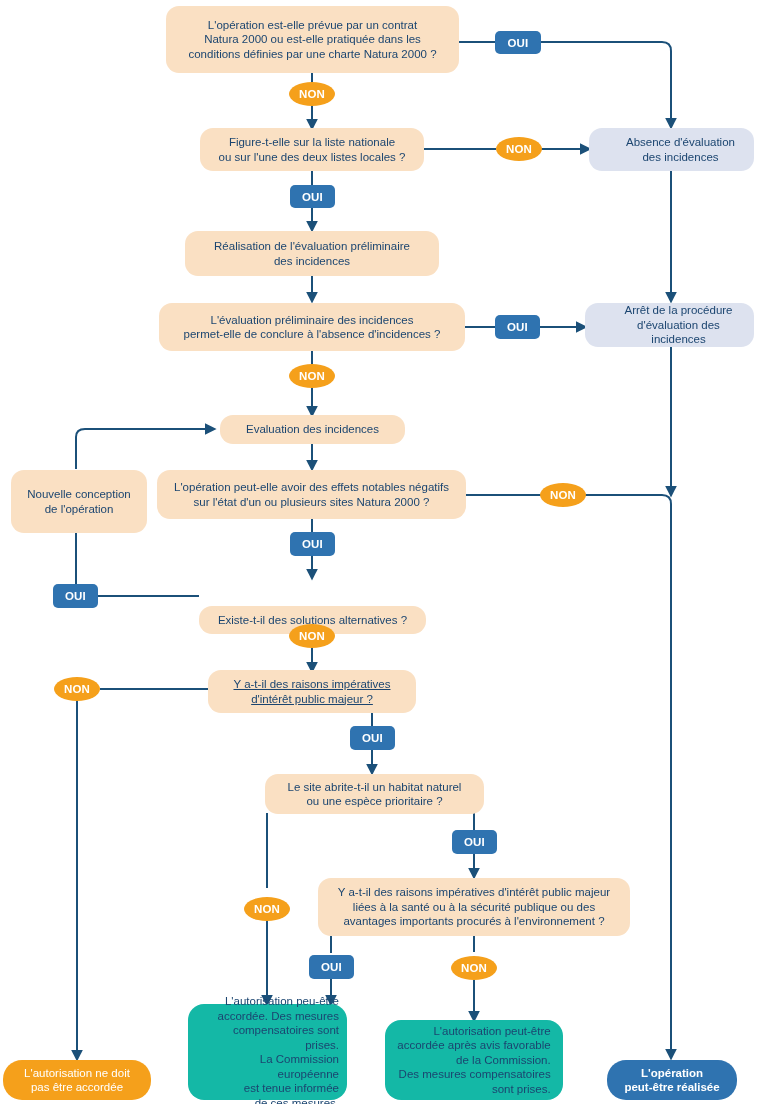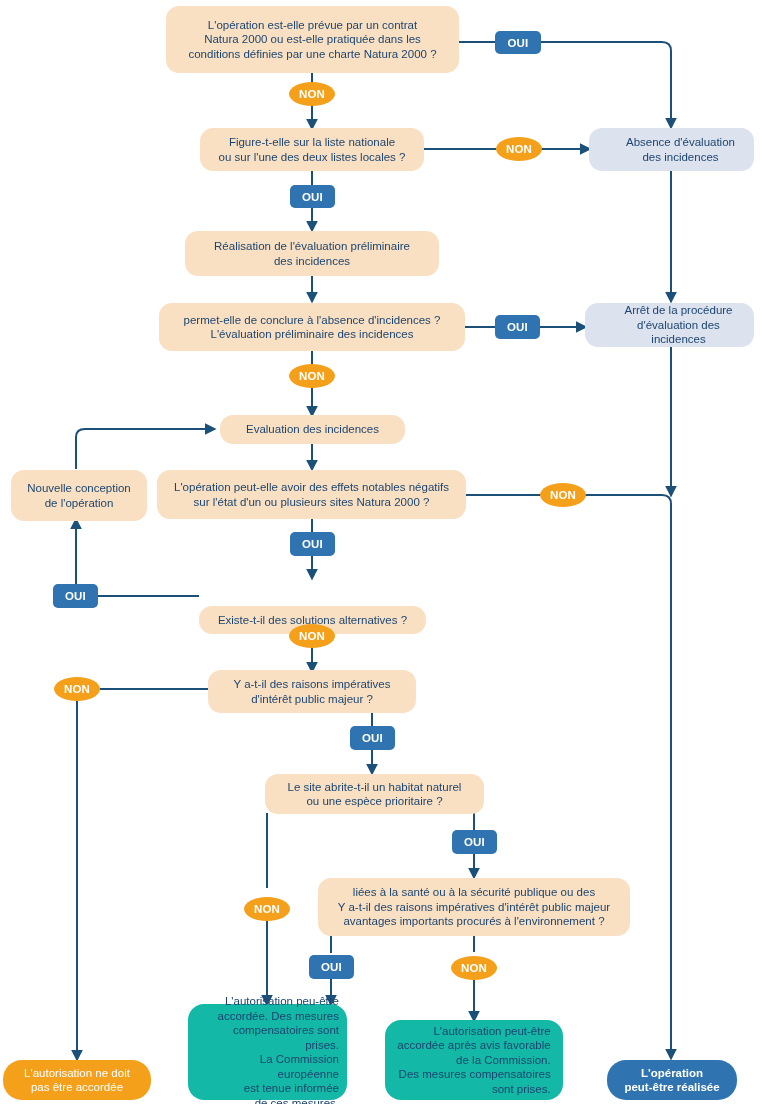--- a/index.html
+++ b/index.html
@@ -181,43 +181,43 @@
 
   <div class="node peach" style="left:185px; top:231px; width:254px; height:45px;">
     <span>
       <span class="nl">Réalisation de l'évaluation préliminaire</span>
       <span class="nl">des incidences</span>
     </span>
   </div>
 
   <div class="node peach" style="left:159px; top:303px; width:306px; height:48px;">
     <span>
+      <span class="nl">L'évaluation préliminaire des incidences</span>
       <span class="nl">permet-elle de conclure à l'absence d'incidences ?</span>
-      <span class="nl">L'évaluation préliminaire des incidences</span>
     </span>
   </div>
 
   <div class="badge oui" style="left:495px; top:315px; width:45px; height:24px;">OUI</div>
 
   <div class="node greyblue" style="left:585px; top:303px; width:169px; height:44px;">
     <span>
       <span class="nl">Arrêt de la procédure</span>
       <span class="nl">d'évaluation des incidences</span>
     </span>
   </div>
 
   <div class="badge non" style="left:289px; top:364px; width:46px; height:24px;">NON</div>
 
   <div class="node peach" style="left:220px; top:415px; width:185px; height:29px;">
     <span>
       <span class="nl">Evaluation des incidences</span>
     </span>
   </div>
 
-  <div class="node peach" style="left:11px; top:470px; width:136px; height:51px;">
+  <div class="node peach" style="left:11px; top:470px; width:136px; height:63px;">
     <span>
       <span class="nl">Nouvelle conception</span>
       <span class="nl">de l'opération</span>
     </span>
   </div>
 
   <div class="node peach" style="left:157px; top:470px; width:309px; height:49px;">
     <span>
       <span class="nl">L'opération peut-elle avoir des effets notables négatifs</span>
       <span class="nl">sur l'état d'un ou plusieurs sites Natura 2000 ?</span>
@@ -233,21 +233,21 @@
   <div class="node peach" style="left:199px; top:582px; width:227px; height:28px;margin-top:24px;">
     <span>
       <span class="nl">Existe-t-il des solutions alternatives ?</span>
     </span>
   </div>
 
   <div class="badge non" style="left:289px; top:624px; width:46px; height:24px;">NON</div>
 
   <div class="badge non" style="left:54px; top:677px; width:46px; height:24px;">NON</div>
 
-  <div class="node peach" style="left:208px; top:670px; width:208px; height:43px;">
+  <div class="node peach" style="left:208px; top:670px; width:208px; height:43px;text-decoration:underline;">
     <span>
       <span class="nl">Y a-t-il des raisons impératives</span>
       <span class="nl">d'intérêt public majeur ?</span>
     </span>
   </div>
 
   <div class="badge oui" style="left:350px; top:726px; width:45px; height:24px;">OUI</div>
 
   <div class="node peach" style="left:265px; top:774px; width:219px; height:40px;">
     <span>
@@ -255,22 +255,22 @@
       <span class="nl">ou une espèce prioritaire ?</span>
     </span>
   </div>
 
   <div class="badge oui" style="left:452px; top:830px; width:45px; height:24px;">OUI</div>
 
   <div class="badge non" style="left:244px; top:897px; width:46px; height:24px;">NON</div>
 
   <div class="node peach" style="left:318px; top:878px; width:312px; height:58px;">
     <span>
+      <span class="nl">Y a-t-il des raisons impératives d'intérêt public majeur</span>
       <span class="nl">liées à la santé ou à la sécurité publique ou des</span>
-      <span class="nl">Y a-t-il des raisons impératives d'intérêt public majeur</span>
       <span class="nl">avantages importants procurés à l'environnement ?</span>
     </span>
   </div>
 
   <div class="badge oui" style="left:309px; top:955px; width:45px; height:24px;">OUI</div>
 
   <div class="badge non" style="left:451px; top:956px; width:46px; height:24px;">NON</div>
 
   <div class="node yellow" style="left:188px; top:1004px; width:159px; height:96px;">
     <span>

